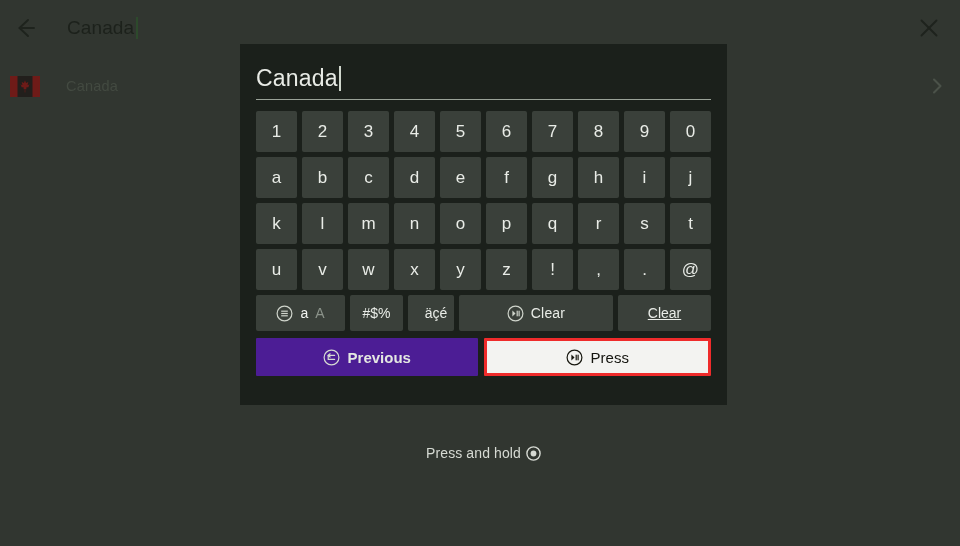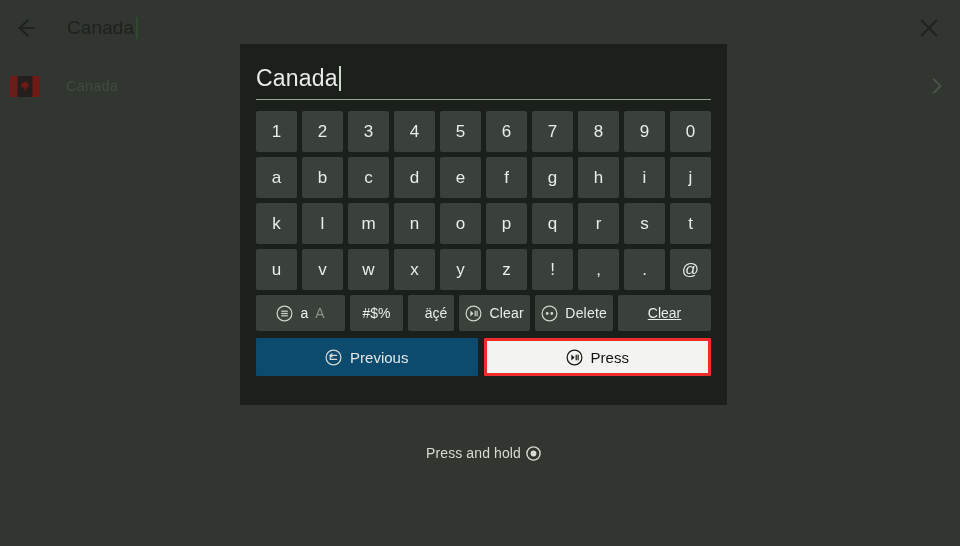--- a/index.html
+++ b/index.html
@@ -216,22 +216,23 @@
     display: flex;
     align-items: center;
     justify-content: center;
     gap: 8px;
     font-size: 15px;
     cursor: pointer;
     user-select: none;
     border-radius: 1px;
   }
   .nav-prev {
-    background: #0c4a6e;
+    background: #4c1d95;
     color: #e4e7e2;
+    font-weight: bold;
   }
   .nav-next {
     background: #f3f3f1;
     color: #14140f;
     border: 3px solid #ef2b2b;
   }
 
   
   .hint {
     position: absolute;
@@ -380,30 +381,20 @@
           <svg class="ic" width="17" height="17" viewBox="0 0 17 17">
             <circle cx="8.5" cy="8.5" r="7.4" fill="none" stroke="#cfd4cb" stroke-width="1.2"></circle>
             <path d="M5.4 5.6 L8.5 8.5 L5.4 11.4 Z" fill="#cfd4cb"></path>
             <rect x="9.6" y="5.7" width="1.2" height="5.6" fill="#cfd4cb"></rect>
             <rect x="11.5" y="5.7" width="1.2" height="5.6" fill="#cfd4cb"></rect>
           </svg>
         </span>
         <span class="fk-label">Clear</span>
       </div>
 
-      <div class="fkey fk-delete">
-        <span>
-          <svg class="ic" width="17" height="17" viewBox="0 0 17 17">
-            <circle cx="8.5" cy="8.5" r="7.4" fill="none" stroke="#cfd4cb" stroke-width="1.2"></circle>
-            <circle cx="6.2" cy="8.5" r="1.4" fill="#cfd4cb"></circle>
-            <circle cx="10.8" cy="8.5" r="1.4" fill="#cfd4cb"></circle>
-          </svg>
-        </span>
-        <span class="fk-label">Delete</span>
-      </div>
 
       <div class="fkey fk-clear">Clear</div>
     </div>
 
     <div class="navrow">
 
       <div class="navbtn nav-prev">
         <span>
           <svg class="ic" width="17" height="17" viewBox="0 0 17 17">
             <circle cx="8.5" cy="8.5" r="7.4" fill="none" stroke="#d6dad3" stroke-width="1.2"></circle>

